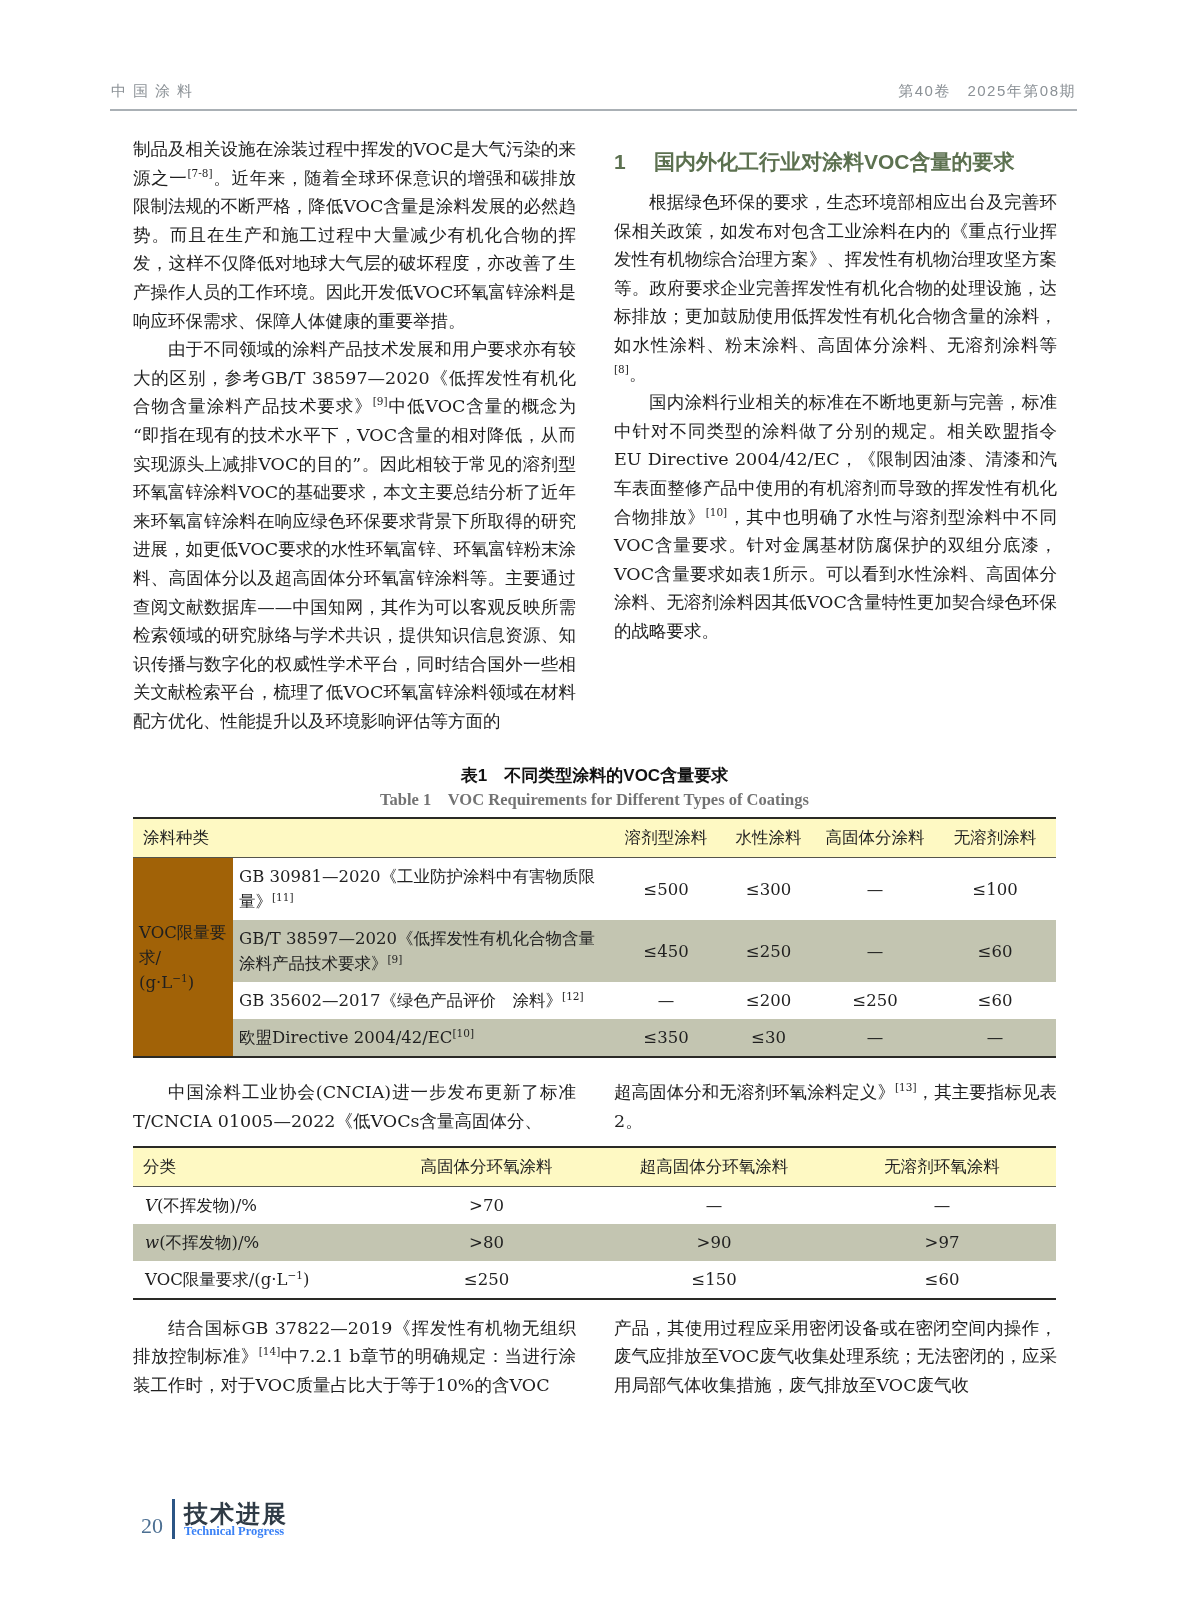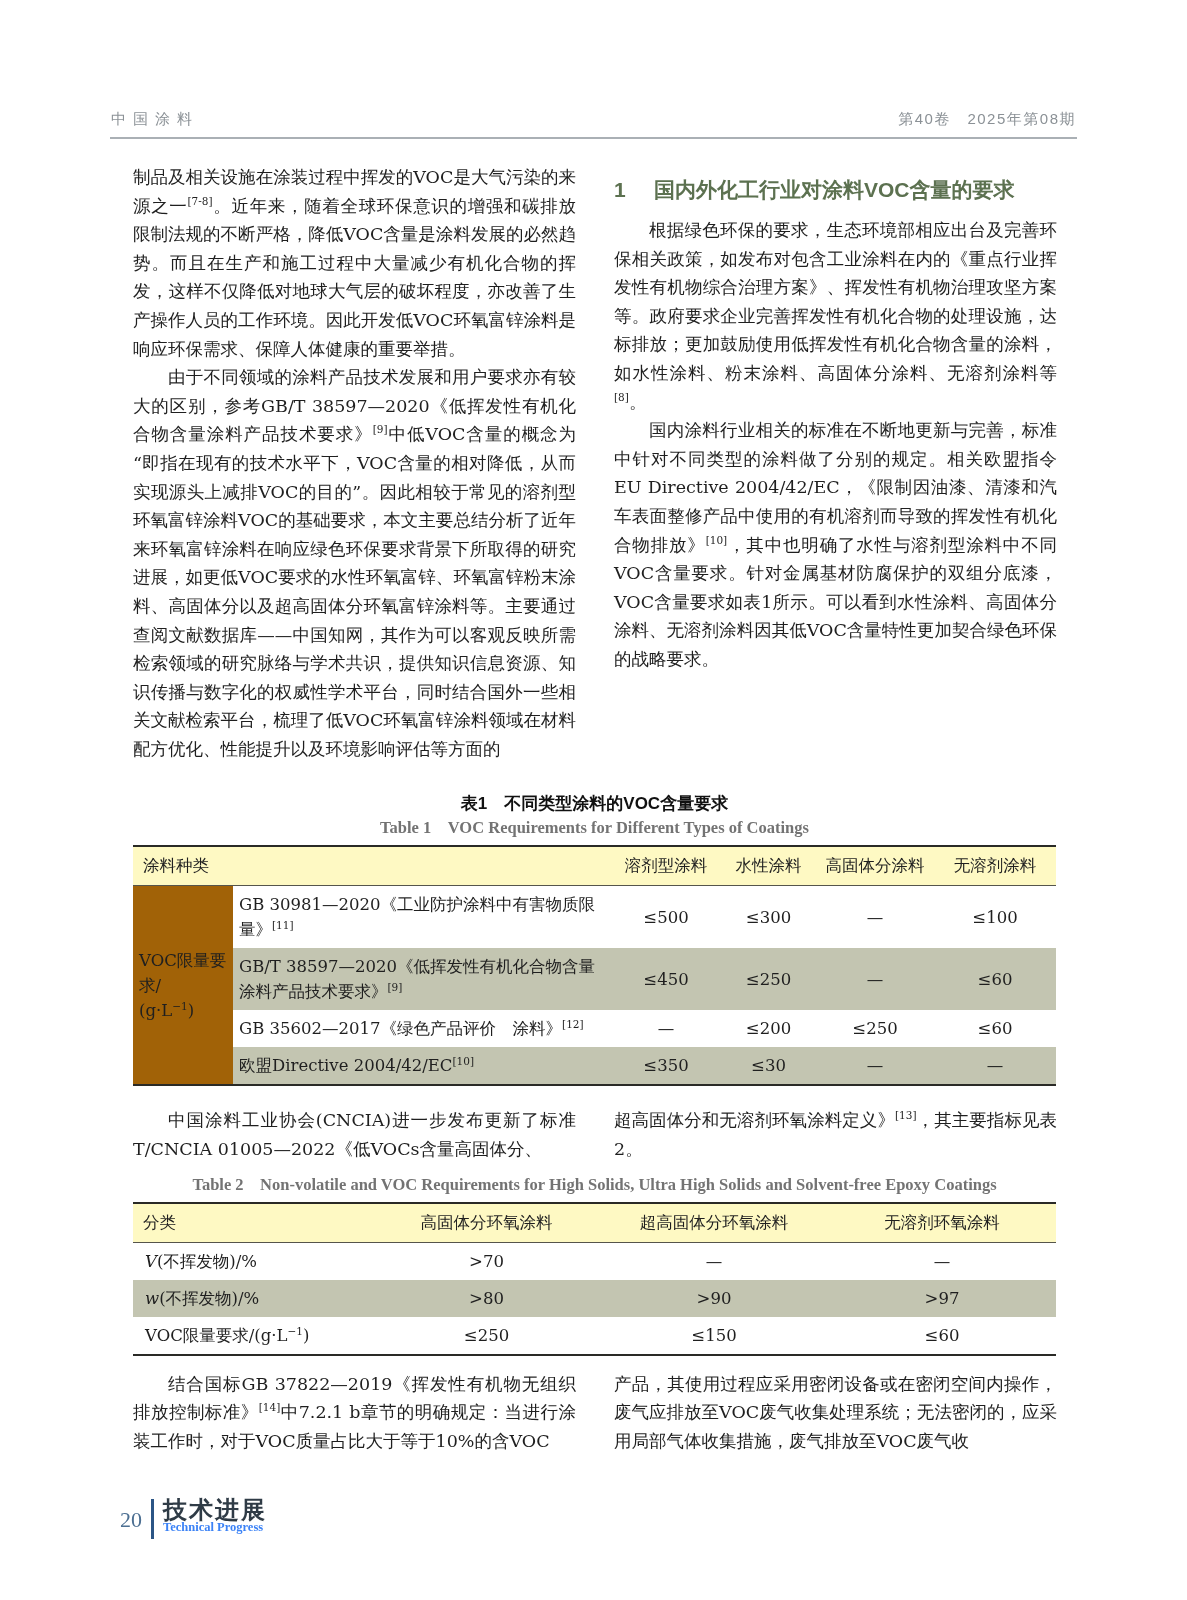--- a/index.html
+++ b/index.html
@@ -4,21 +4,21 @@
 <style>
   html,body{margin:0;padding:0;background:#e8e8e8;}
   .page{
     width:1187px;height:1600px;background:#ffffff;position:relative;overflow:hidden;
     font-family:"DejaVu Serif","Liberation Serif",serif;color:#1f1f1f;
     margin:0 auto;box-sizing:border-box;
   }
   
   .page-header{
     display:flex;justify-content:space-between;align-items:flex-end;
-    margin:0 111px;padding-top:110px;
+    margin:0 111px;padding-top:82px;
     font-family:"Liberation Sans","DejaVu Sans",sans-serif;
     font-size:15px;color:#8b9196;
   }
   .journal-name{letter-spacing:7px;}
   .issue-info{letter-spacing:1.5px;}
   .header-rule{border:none;border-top:2px solid #aab0b5;margin:8px 110px 0 110px;}
   
   .cols{display:flex;gap:38px;margin:24px 131px 0 133px;}
   .col{width:443px;flex:0 0 443px;}
   p.bt{margin:0;font-size:17.5px;line-height:28.6px;text-align:justify;}
@@ -56,21 +56,21 @@
   td.name-cell{text-align:left;}
   td.val-cell{text-align:center;}
   tr.shaded td{background:#c3c5b1;}
   td.merged{text-align:left;padding-left:4px;background:#a16207;line-height:24px;}
   .t2 td{padding:4px 6px;line-height:24px;}
   .t2 td.label-cell{padding-left:12px;}
   .mid-cols{margin-top:20px;}
   .t2-section{margin-top:10px;}
   .bottom-cols{margin-top:14px;}
   
-  .page-footer{position:absolute;left:120px;top:1499px;display:flex;align-items:flex-start;}
+  .page-footer{position:absolute;left:141px;top:1499px;display:flex;align-items:flex-end;}
   .pf-num{
     font-family:"Liberation Serif","DejaVu Serif",serif;
     font-size:22px;color:#4c6f92;margin-right:9px;padding-top:8px;
   }
   .pf-bar{width:3px;height:40px;background:#2b5585;margin-right:9px;}
   .pf-zh{
     font-family:"Liberation Sans","DejaVu Sans",sans-serif;font-weight:700;
     font-size:24px;line-height:21px;color:#2f3b46;letter-spacing:2px;
   }
   .pf-en{
@@ -165,21 +165,20 @@
   <div class="cols mid-cols">
     <div class="col">
       <p class="bt indent"><span>中国涂料工业协会(CNCIA)进一步发布更新了标准T/CNCIA 01005—2022《低VOCs含量高固体分、</span></p>
     </div>
     <div class="col">
       <p class="bt"><span>超高固体分和无溶剂环氧涂料定义》</span><sup class="ref">[13]</sup><span>，其主要指标见表2。</span></p>
     </div>
   </div>
 
   <div class="tbl-section t2-section">
-    <p class="cap-en">Table 2　Non-volatile and VOC Requirements for High Solids, Ultra High Solids and Solvent-free Epoxy Coatings</p>
     <table class="data t2">
       <colgroup>
         <col style="width:240px">
           <col style="width:227px">
           <col style="width:228px">
           <col style="width:228px">
       </colgroup>
       <thead>
         <tr>
           <th class="first">分类</th>

